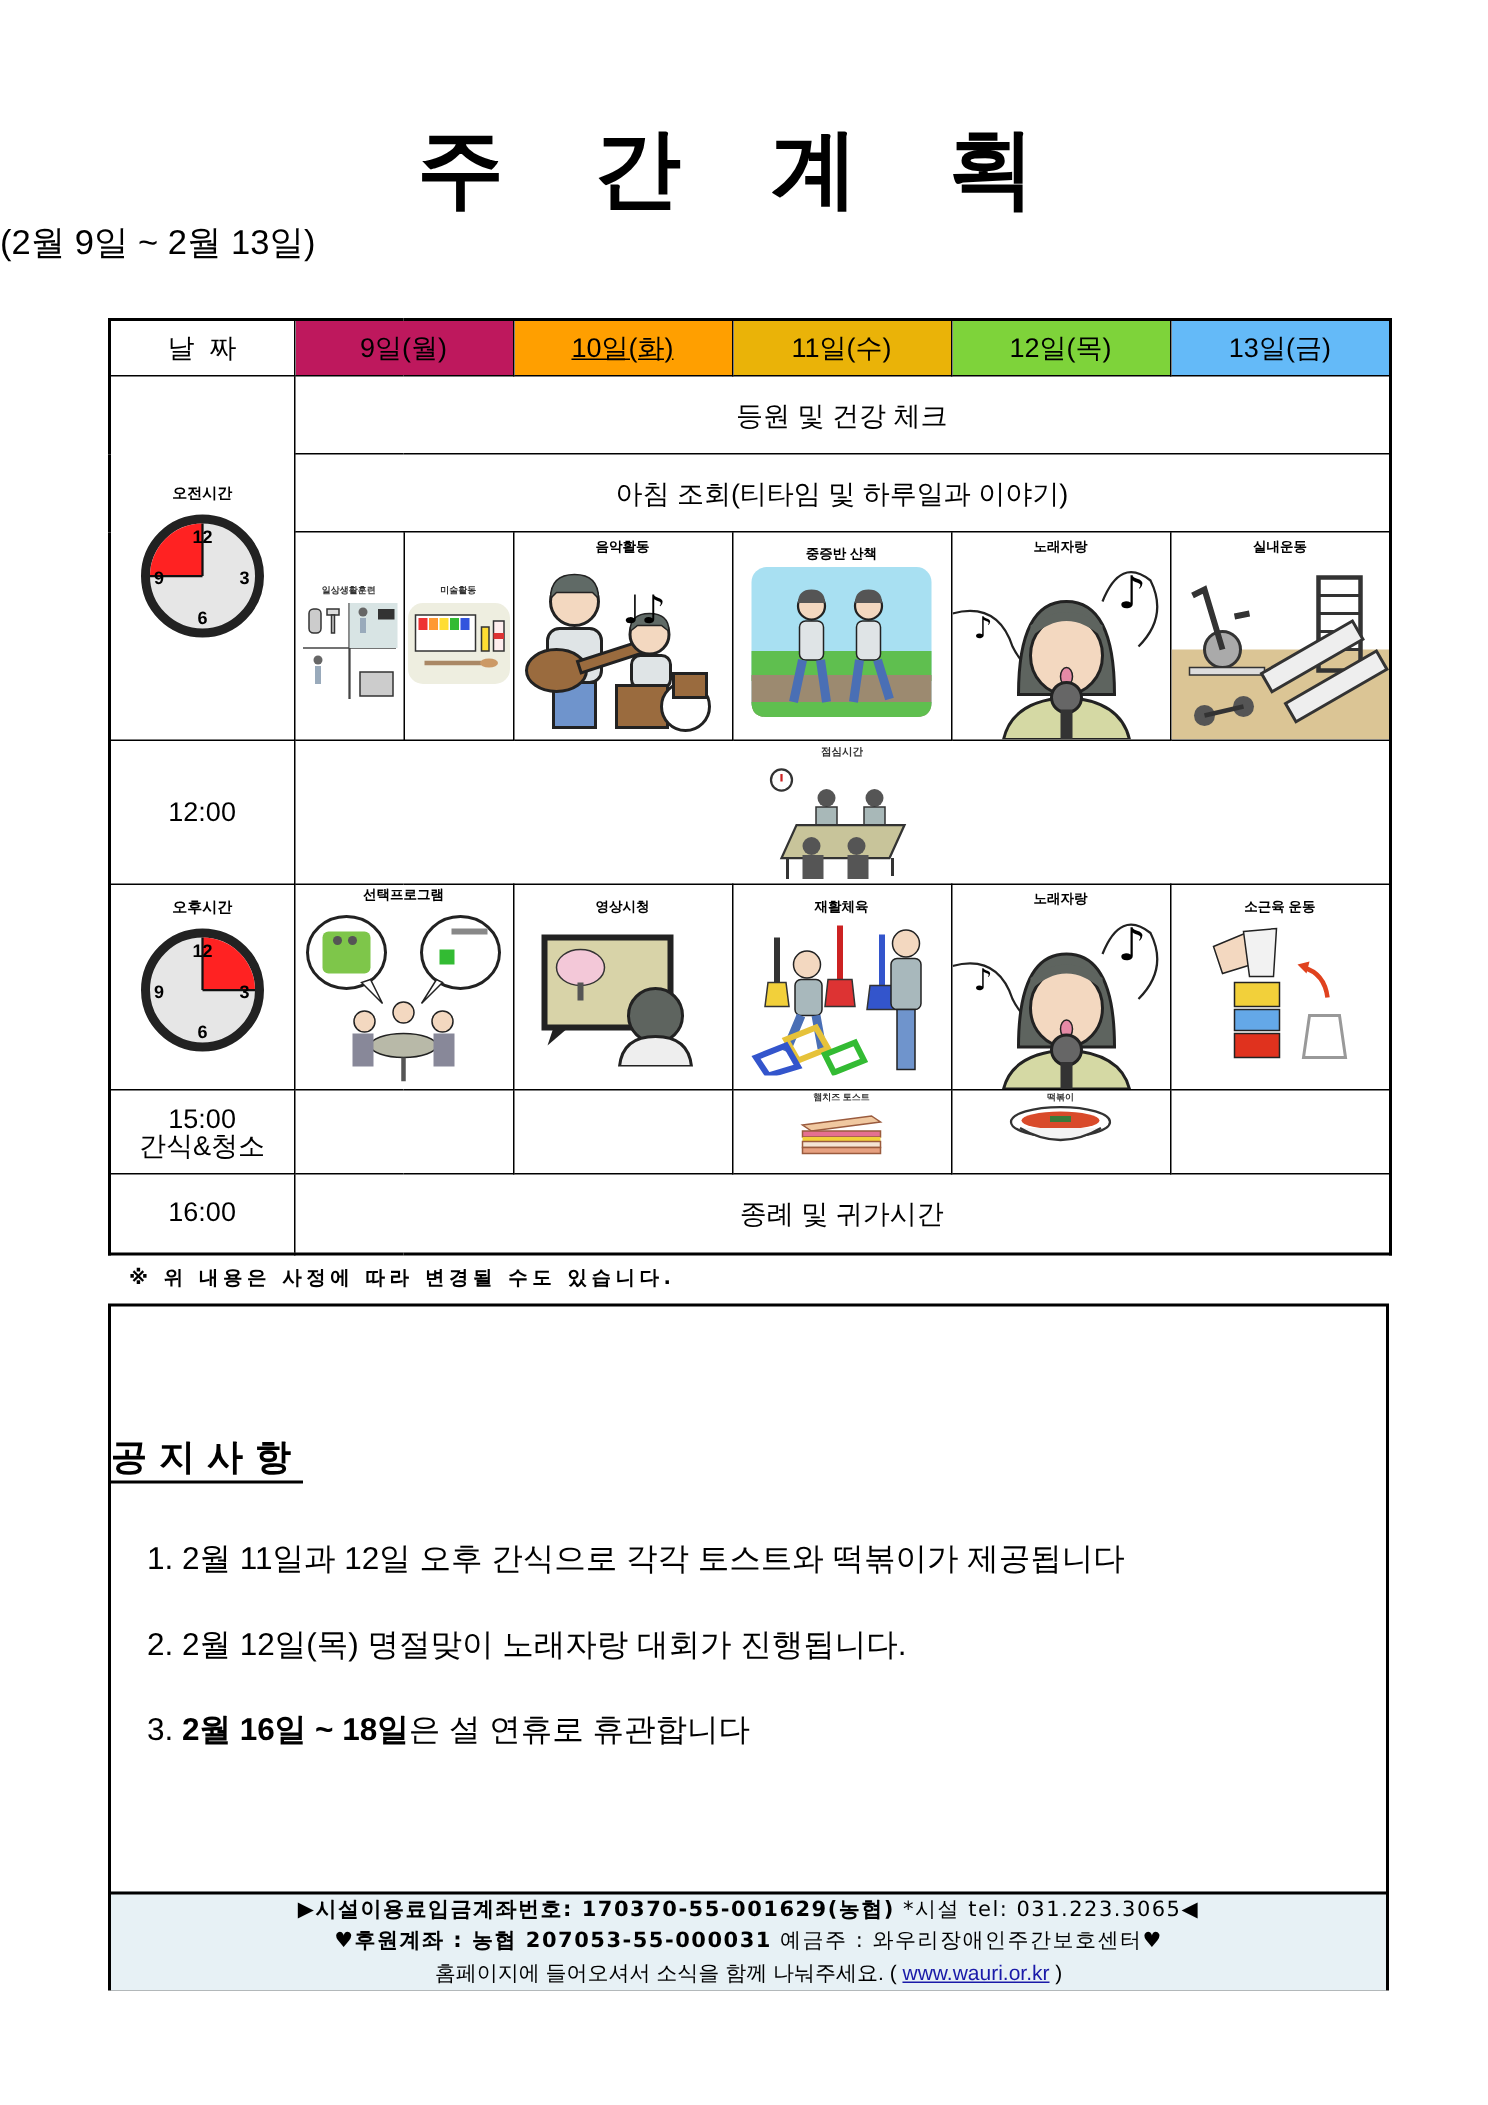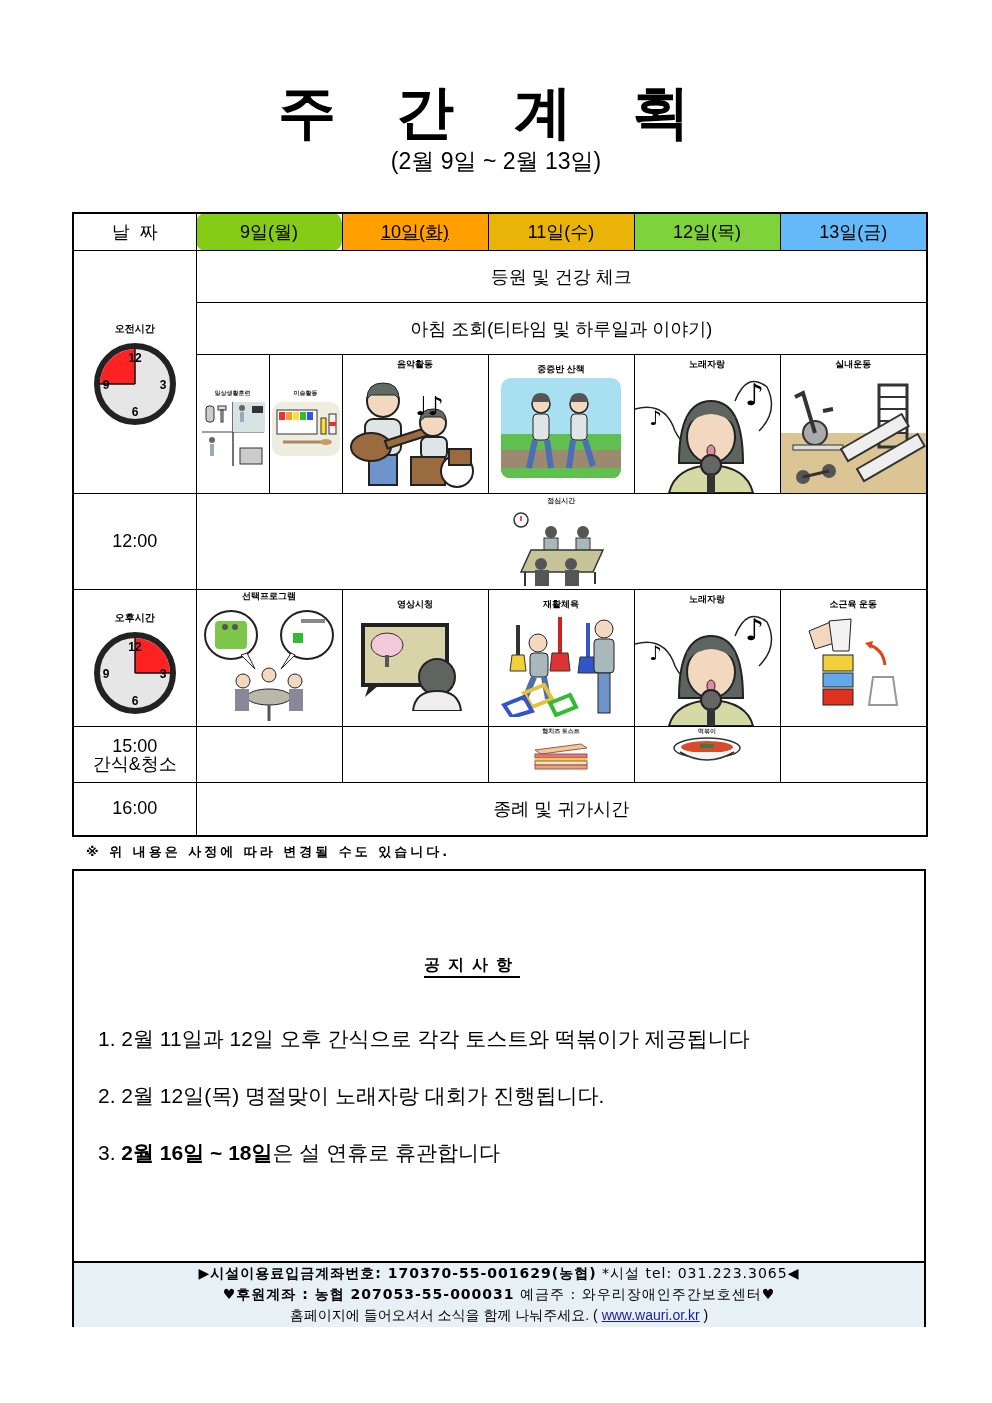--- a/index.html
+++ b/index.html
@@ -1,34 +1,34 @@
 <!DOCTYPE html>
 <html><head>
 <meta charset="utf-8">
 <style>
   html,body{margin:0;padding:0;background:#fff;}
   body{width:992px;height:1403px;position:relative;font-family:"DejaVu Sans","Liberation Sans",sans-serif;color:#000;overflow:hidden;}
   .title{position:absolute;left:0;width:968px;top:80px;text-align:center;font-size:58px;font-weight:bold;letter-spacing:0;line-height:64px;}
   .title span{display:inline-block;margin:0 30px;}
-  .subtitle{position:absolute;left:0;width:992px;top:146px;text-align:center;font-size:23px;line-height:30px;font-family:"Liberation Sans",sans-serif;}
+  .subtitle{position:absolute;left:0;width:992px;top:146px;font-size:23px;line-height:30px;font-family:"Liberation Sans",sans-serif;}
   table.sched{position:absolute;left:72px;top:212px;width:854px;border-collapse:collapse;table-layout:fixed;border:2px solid #000;}
   table.sched td{border:1px solid #000;padding:0;text-align:center;vertical-align:middle;font-family:"Liberation Sans",sans-serif;font-size:18px;overflow:hidden;position:relative;}
   .hdr td{height:36px;font-size:18px;}
-  .day0{background:#84cc16;border-radius:10px;}
+  .day0{background:#be185d;}
   .day1{background:#ff9f00;text-decoration:underline;}
   .day2{background:#eab308;}
   .day3{background:#7ed33a;}
   .day4{background:#64baf8;}
   .lbl-small{font-size:9px;font-weight:bold;display:block;margin-top:3px;}
   .lbl-tiny{font-size:6px;font-weight:bold;display:block;margin-top:2px;color:#333;}
   .pic{display:block;margin:0 auto;}
   .timecell{font-size:17px;}
   .disclaimer{position:absolute;left:86px;top:843px;font-size:13px;font-weight:bold;letter-spacing:3px;font-family:"DejaVu Sans",sans-serif;text-align:right;}
   .notice{position:absolute;left:72px;top:869px;width:850px;height:454px;border:2px solid #000;}
-  .notice-title{position:absolute;left:0;width:796px;top:84px;text-align:center;font-size:16px;font-weight:bold;letter-spacing:8px;}
+  .notice-title{position:absolute;left:0;width:796px;top:84px;font-size:24px;font-weight:bold;letter-spacing:8px;}
   .notice-title span{border-bottom:2px solid #000;padding-bottom:2px;}
   .notice-item{position:absolute;left:24px;font-size:21px;font-family:"Liberation Sans",sans-serif;}
   .notice-item b{font-weight:bold;}
   .footer{position:absolute;left:0;top:390px;width:850px;height:64px;border-top:2px solid #000;background:#e7f1f5;text-align:center;font-size:14px;line-height:21px;font-family:"DejaVu Sans",sans-serif;}
   .footer .l1,.footer .l2{font-weight:bold;letter-spacing:1px;}
   .footer .l1 .n,.footer .l2 .n{font-weight:normal;}
   .footer a{color:#1a1aa8;text-decoration:underline;}
 </style>
 </head>
 <body>
@@ -200,21 +200,21 @@
         <circle cx="30" cy="58" r="6" fill="#555"></circle>
             <rect x="24" y="64" width="14" height="16" fill="#555"></rect>
         <circle cx="60" cy="58" r="6" fill="#555"></circle>
             <rect x="54" y="64" width="14" height="16" fill="#555"></rect>
       </svg>
     </td>
   </tr>
 
   <tr style="height:136px">
     <td style="vertical-align:top">
-      <span class="lbl-small" style="font-size:10px;margin-top:21px;margin-bottom:6px;">오후시간</span>
+      <span class="lbl-small" style="font-size:10px;margin-top:8px;margin-bottom:6px;">오후시간</span>
       <svg class="pic" width="84" height="84" viewBox="0 0 84 84">
         <circle cx="42" cy="42" r="38" fill="#e6e6e6" stroke="#222" stroke-width="6"></circle>
         <path d="M42 42 L42 7 A35 35 0 0 1 77 42 Z" fill="#f22"></path>
         <path d="M42 42 L42 7 M42 42 L77 42" stroke="#111" stroke-width="1.5"></path>
         <text x="42" y="20" font-size="12" font-weight="bold" text-anchor="middle" font-family="Liberation Sans, sans-serif">12</text>
         <text x="70" y="47" font-size="12" font-weight="bold" text-anchor="middle" font-family="Liberation Sans, sans-serif">3</text>
         <text x="42" y="74" font-size="12" font-weight="bold" text-anchor="middle" font-family="Liberation Sans, sans-serif">6</text>
         <text x="13" y="47" font-size="12" font-weight="bold" text-anchor="middle" font-family="Liberation Sans, sans-serif">9</text>
       </svg>
     </td>

